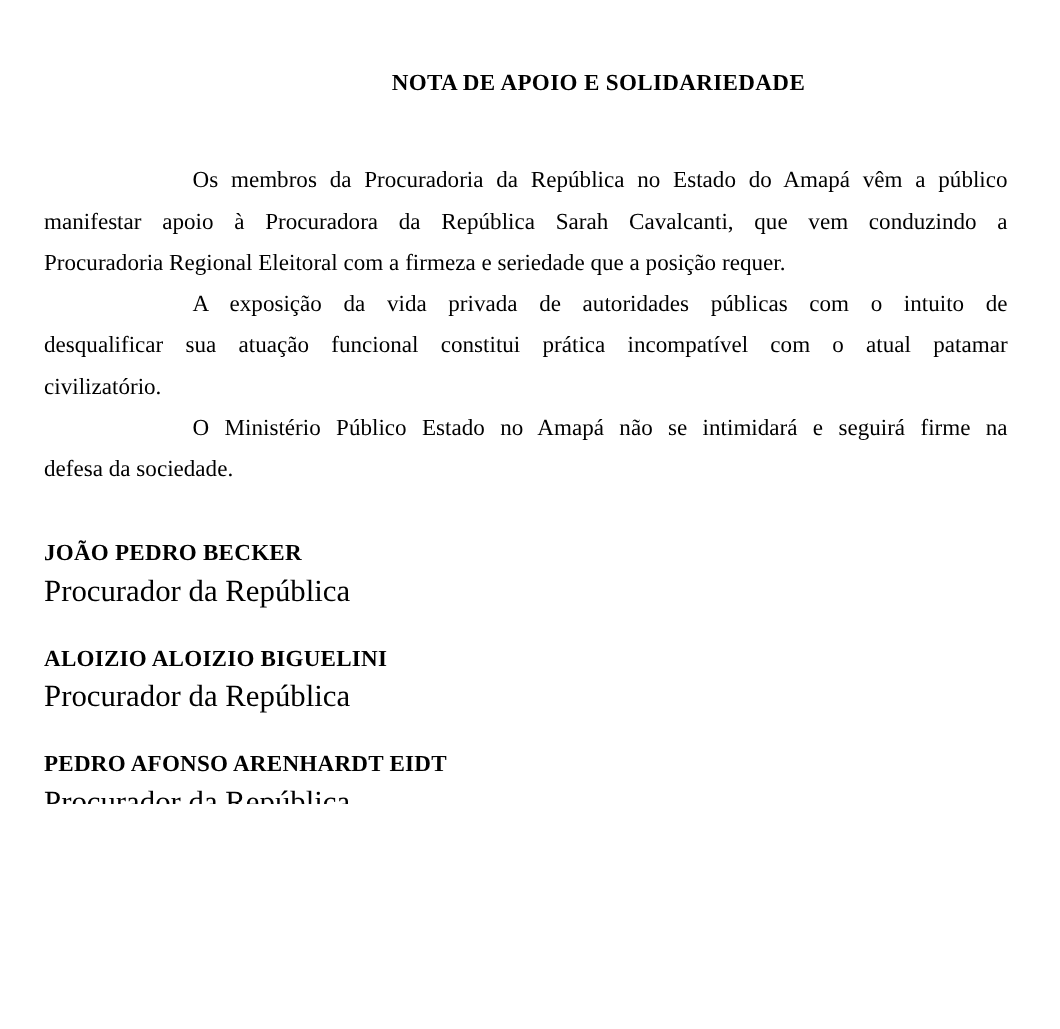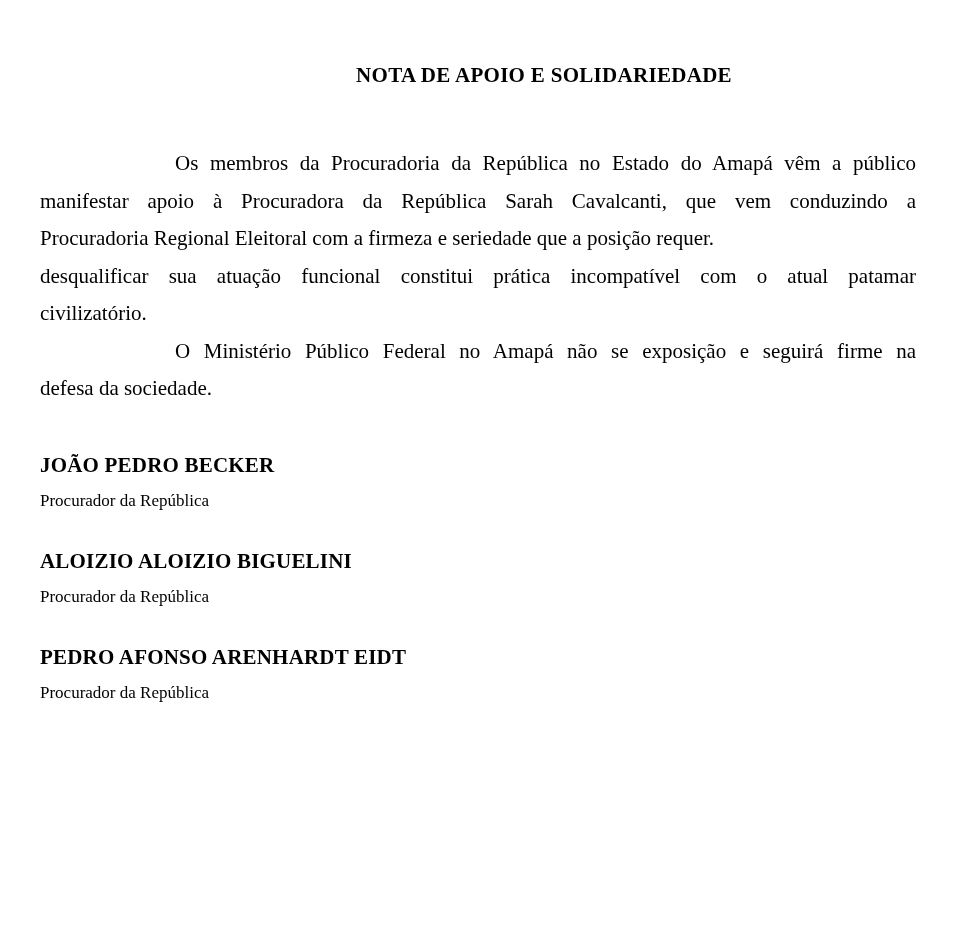--- a/index.html
+++ b/index.html
@@ -45,46 +45,47 @@
   .sig-block {
     margin-bottom: 26px;
   }
   .sig-name {
     font-weight: bold;
     font-size: 21px;
     line-height: 35px;
     letter-spacing: 0.2px;
   }
   .sig-role {
-    font-size: 17px;
+    font-size: 28px;
     line-height: 35px;
   }
 </style>
 </head>
 <body>
 
 <div class="page">
 
   <h1 class="doc-title">NOTA DE APOIO E SOLIDARIEDADE</h1>
 
   <div class="body-text">
 
     <div class="para">
       <div class="line indent">Os membros da Procuradoria da República no Estado do Amapá vêm a público</div>
       <div class="line">manifestar apoio à Procuradora da República Sarah Cavalcanti, que vem conduzindo a</div>
       <div class="line last">Procuradoria Regional Eleitoral com a firmeza e seriedade que a posição requer.</div>
     </div>
 
     <div class="para">
+      <div class="line indent">A exposição da vida privada de autoridades públicas com o intuito de</div>
       <div class="line">desqualificar sua atuação funcional constitui prática incompatível com o atual patamar</div>
       <div class="line last">civilizatório.</div>
     </div>
 
     <div class="para">
-      <div class="line indent">O Ministério Público Federal no Amapá não se exposição e seguirá firme na</div>
+      <div class="line indent">O Ministério Público Estado no Amapá não se intimidará e seguirá firme na</div>
       <div class="line last">defesa da sociedade.</div>
     </div>
 
   </div>
 
   <div class="signatures">
 
     <div class="sig-block">
       <div class="sig-name">JOÃO PEDRO BECKER</div>
       <div class="sig-role">Procurador da República</div>

